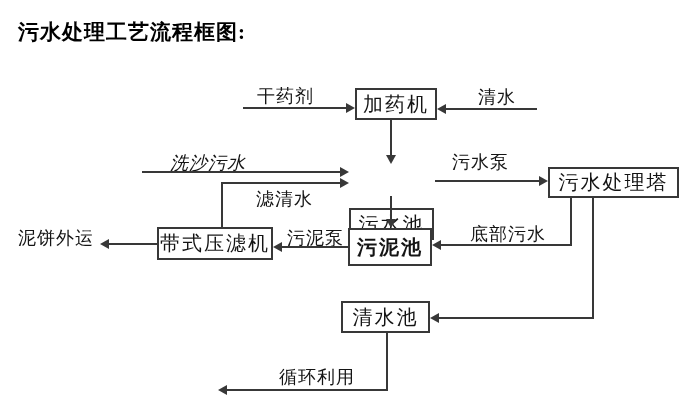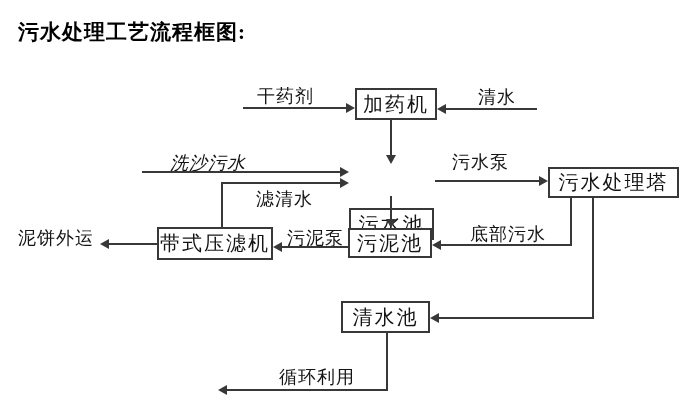--- a/index.html
+++ b/index.html
@@ -47,21 +47,21 @@
 </head>
 <body>
 
 <div id="canvas">
 
   <div class="title">污水处理工艺流程框图:</div>
 
   <div class="node" style="left:355px;top:88px;width:82px;height:32px;">加药机</div>
   <div class="node" style="left:349px;top:164px;width:85px;height:32px;margin-top:44px;">污水池</div>
   <div class="node" style="left:548px;top:167px;width:131px;height:31px;">污水处理塔</div>
-  <div class="node" style="left:348px;top:228px;width:84px;height:30px;">污泥池</div>
+  <div class="node" style="left:348px;top:228px;width:84px;height:38px;font-weight:bold;">污泥池</div>
   <div class="node" style="left:157px;top:227px;width:116px;height:33px;">带式压滤机</div>
   <div class="node" style="left:341px;top:301px;width:89px;height:32px;">清水池</div>
 
   <span class="elabel" style="left:257px;top:84px;">干药剂</span>
   <span class="elabel" style="left:478px;top:85px;">清水</span>
   <span class="elabel" style="left:170px;top:151px;font-style:italic;">洗沙污水</span>
   <span class="elabel" style="left:256px;top:187px;">滤清水</span>
   <span class="elabel" style="left:452px;top:150px;">污水泵</span>
   <span class="elabel" style="left:18px;top:226px;">泥饼外运</span>
   <span class="elabel" style="left:287px;top:226px;">污泥泵</span>

